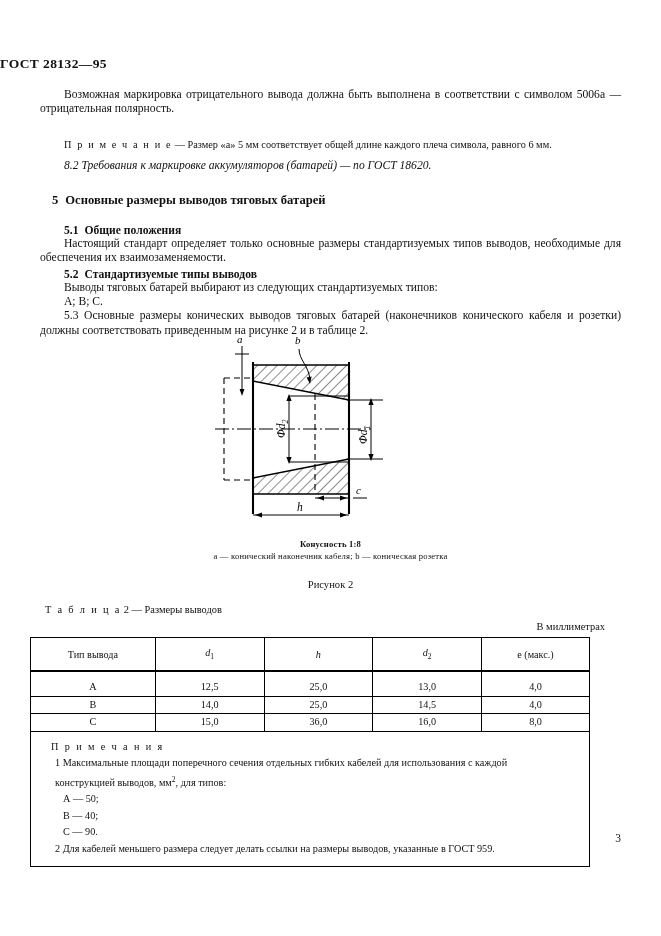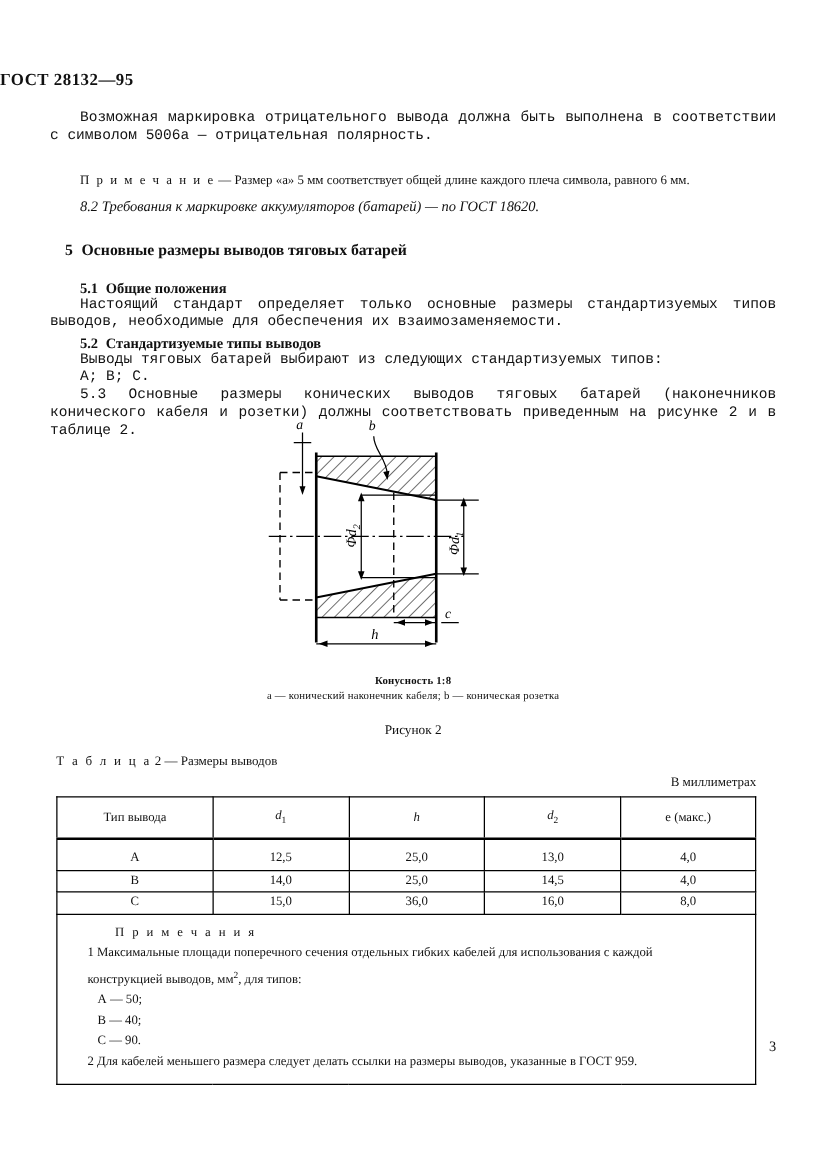--- a/index.html
+++ b/index.html
@@ -40,21 +40,21 @@
     top: 88px;
     width: 581px;
   }
   p {
     margin: 0;
     font-size: 11.6px;
     line-height: 14.2px;
     text-align: justify;
     text-justify: inter-word;
   }
-  p.indent { text-indent: 24px; font-family: Liberation Mono, monospace; }
+  p.indent { text-indent: 24px; }
   .note-sp {
     font-size: 10.3px;
     line-height: 14px;
     text-indent: 24px;
     margin-top: 22px;
   }
   .spaced {
     letter-spacing: 1.6px;
   }
   .italic-clause {
@@ -116,21 +116,21 @@
   }
   .table-title .tword { letter-spacing: 1.8px; }
   .units {
     position: absolute;
     right: 56px;
     top: 621px;
     font-size: 10.4px;
   }
   table.dims {
     position: absolute;
-    left: 45px;
+    left: 30px;
     top: 637px;
     width: 560px;
     border-collapse: collapse;
     font-size: 10px;
   }
   table.dims th,
   table.dims td {
     border: 1px solid #000;
     text-align: center;
     font-weight: normal;
@@ -156,21 +156,21 @@
   .notes-cell {
     border: 1px solid #000;
     border-top: 1px solid #000;
     text-align: left !important;
     padding: 7px 10px 9px 10px !important;
     font-size: 10.2px;
     line-height: 13.4px;
   }
   .notes-cell .nhead {
     letter-spacing: 1.9px;
-    margin-left: 36px;
+    margin-left: 10px;
   }
   .notes-cell .nitem { margin-left: 14px; }
   .notes-cell .nsub  { margin-left: 22px; }
   .notes-cell .nflow { margin-left: 14px; text-indent: 0; }
 
   .page-num {
     position: absolute;
     right: 40px;
     top: 832px;
     font-size: 11.5px;

